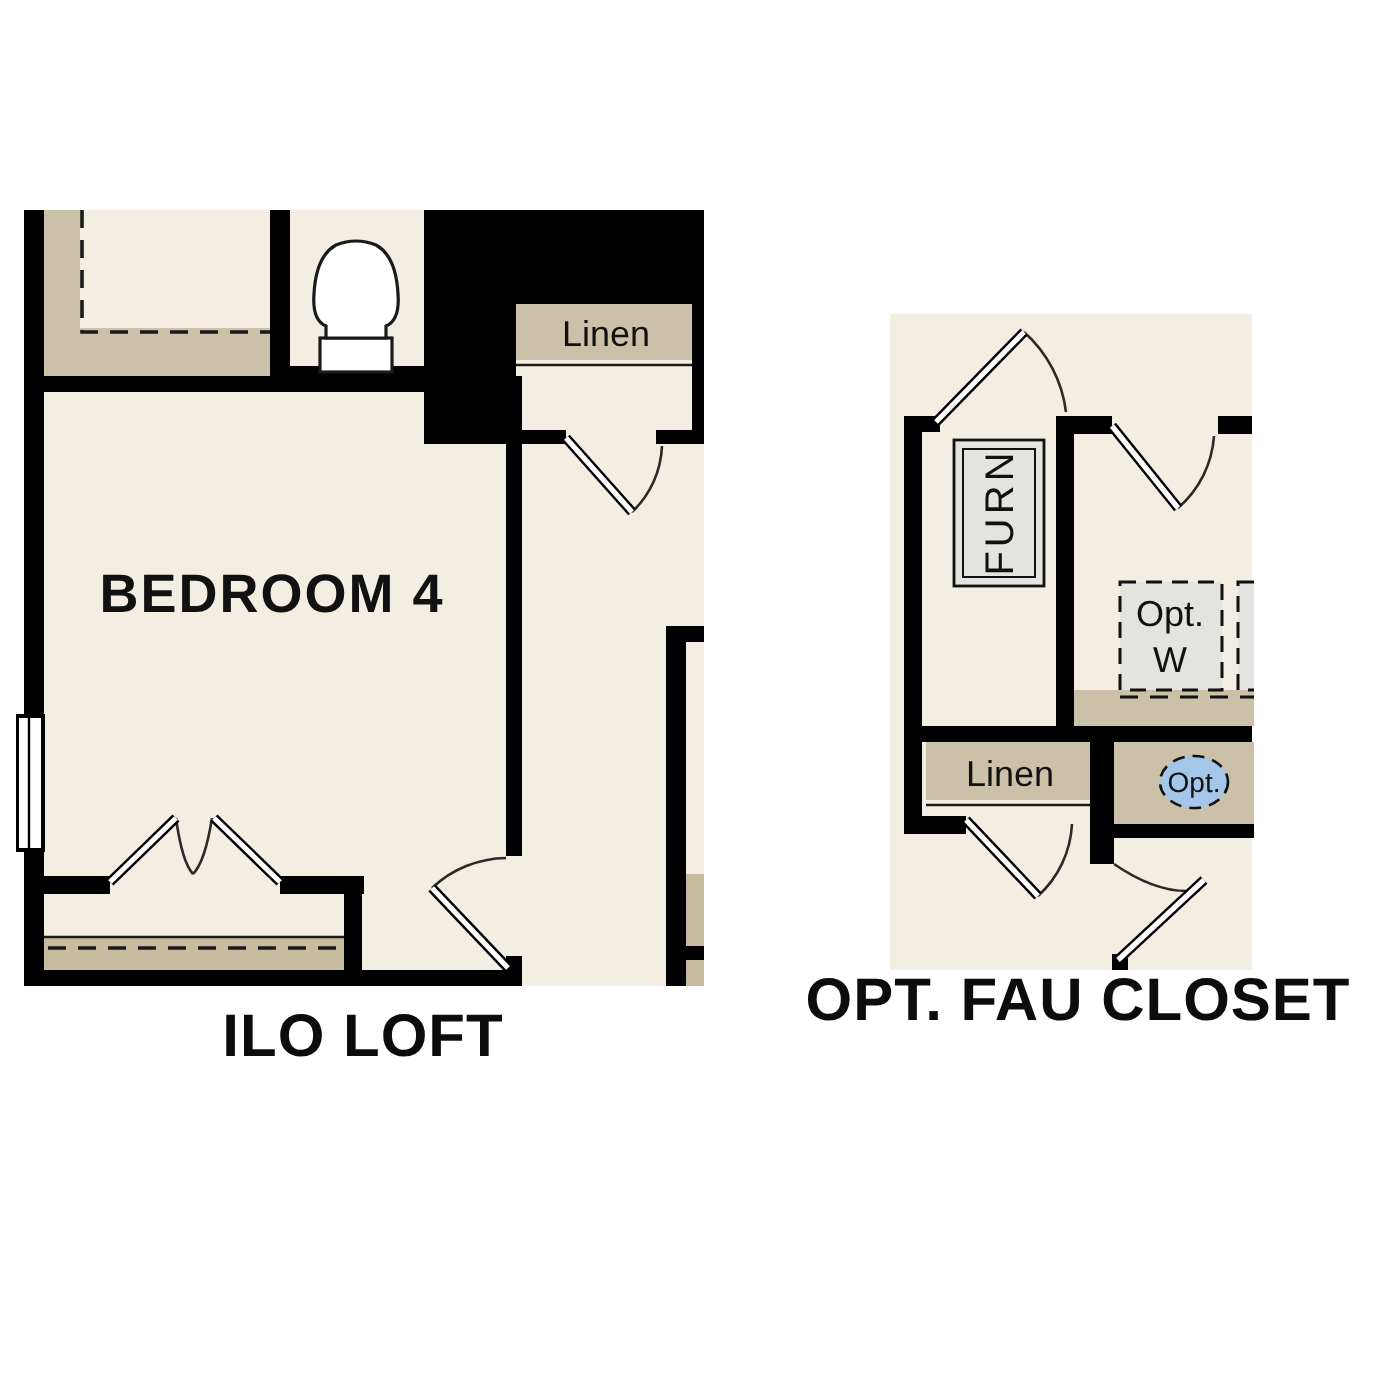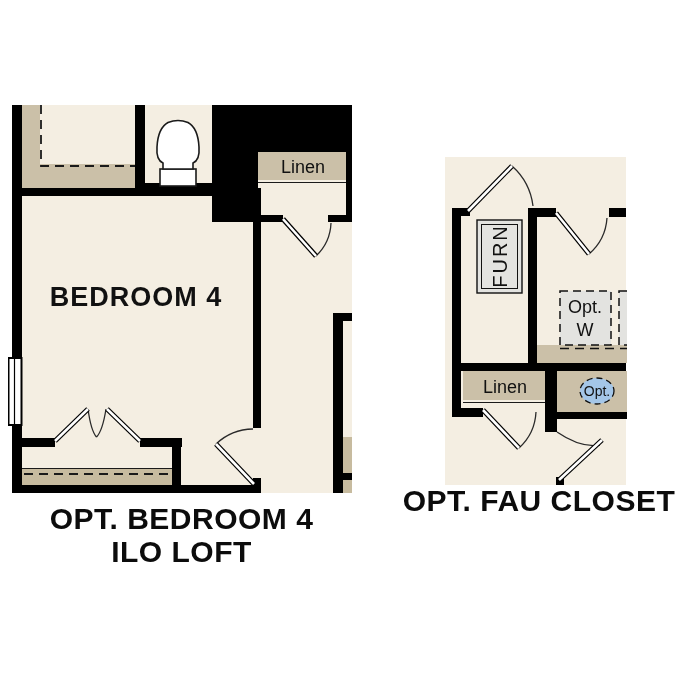--- a/index.html
+++ b/index.html
@@ -174,20 +174,19 @@
       <text class="tiny-lbl" x="597" y="396" text-anchor="middle">Opt.</text>
     </g>
 
     <text class="furn-lbl" x="499.5" y="263" text-anchor="middle" transform="rotate(-90 499.5 256)">FURN</text>
     <text class="sm-lbl" x="585" y="313" text-anchor="middle">Opt.</text>
     <text class="sm-lbl" x="585" y="336" text-anchor="middle">W</text>
     <text class="sm-lbl" x="505" y="393" text-anchor="middle">Linen</text>
   </svg>
 
   <div id="left-caption" class="caption">
-    <div>OPT. BEDROOM 4</div>
     <div>ILO LOFT</div>
   </div>
   <div id="right-caption" class="caption">
     <div>OPT. FAU CLOSET</div>
   </div>
 
 </div>
 
 </body></html>

